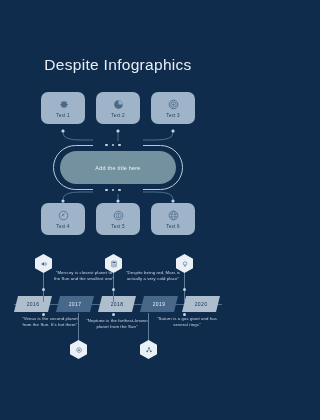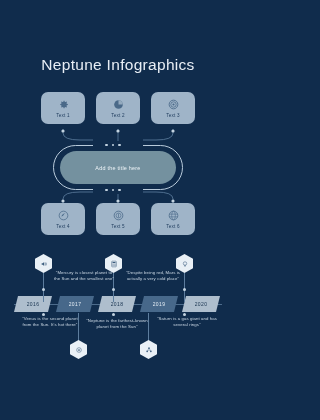--- a/index.html
+++ b/index.html
@@ -99,21 +99,21 @@
     position:absolute; text-align:center;
     font-size:4.3px; line-height:1.45; color:#cddae6;
     letter-spacing:.1px;
   }
 </style>
 </head>
 <body>
 
 <div class="page">
 
-  <div class="title">Neptune Infographics</div>
+  <div class="title">Despite Infographics</div>
 
   <svg class="lines" width="236" height="420">
     <g stroke="#5d7d9e" stroke-width="0.8" fill="none">
       <path d="M63,129 L63,133 Q63,140 80,140 L93,140"></path>
       <path d="M118,129 L118,141"></path>
       <path d="M173,129 L173,133 Q173,140 156,140 L143,140"></path>
       <path d="M63,203 L63,199 Q63,192 80,192 L93,192"></path>
       <path d="M118,203 L118,191"></path>
       <path d="M173,203 L173,199 Q173,192 156,192 L143,192"></path>
     </g>

